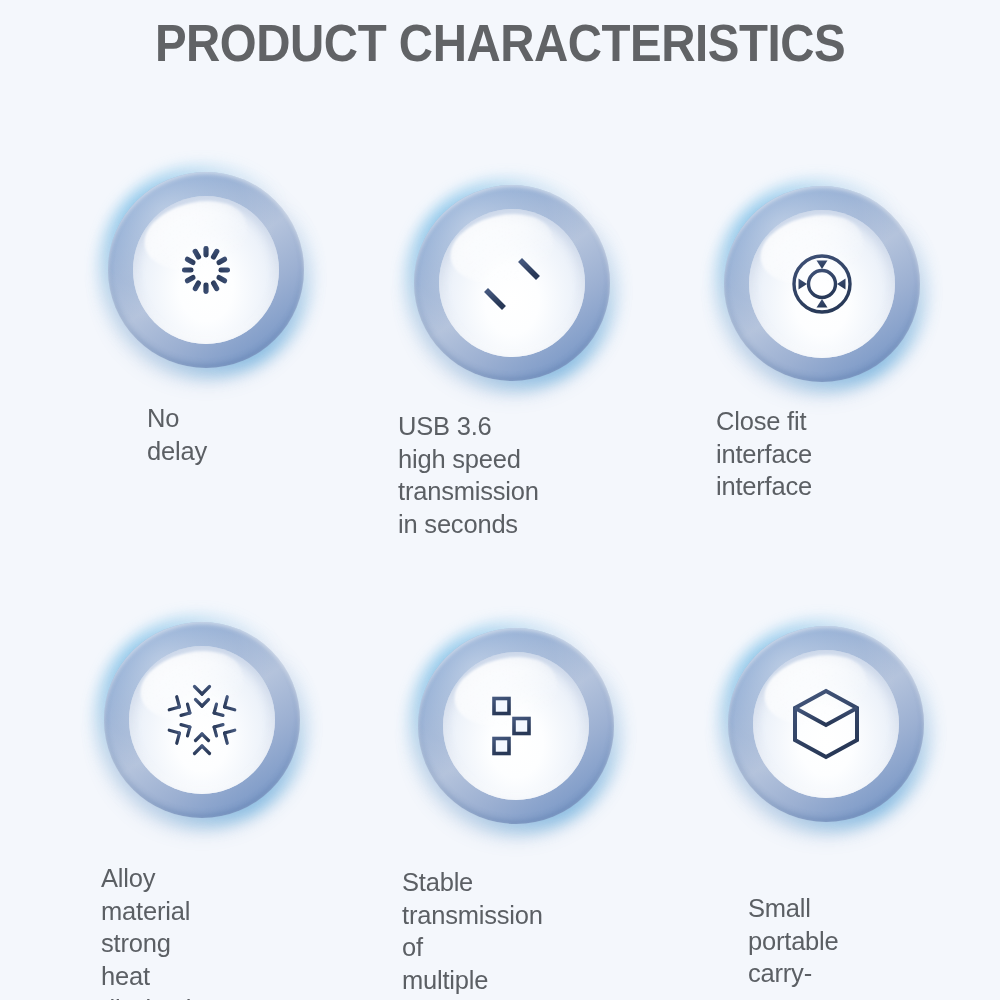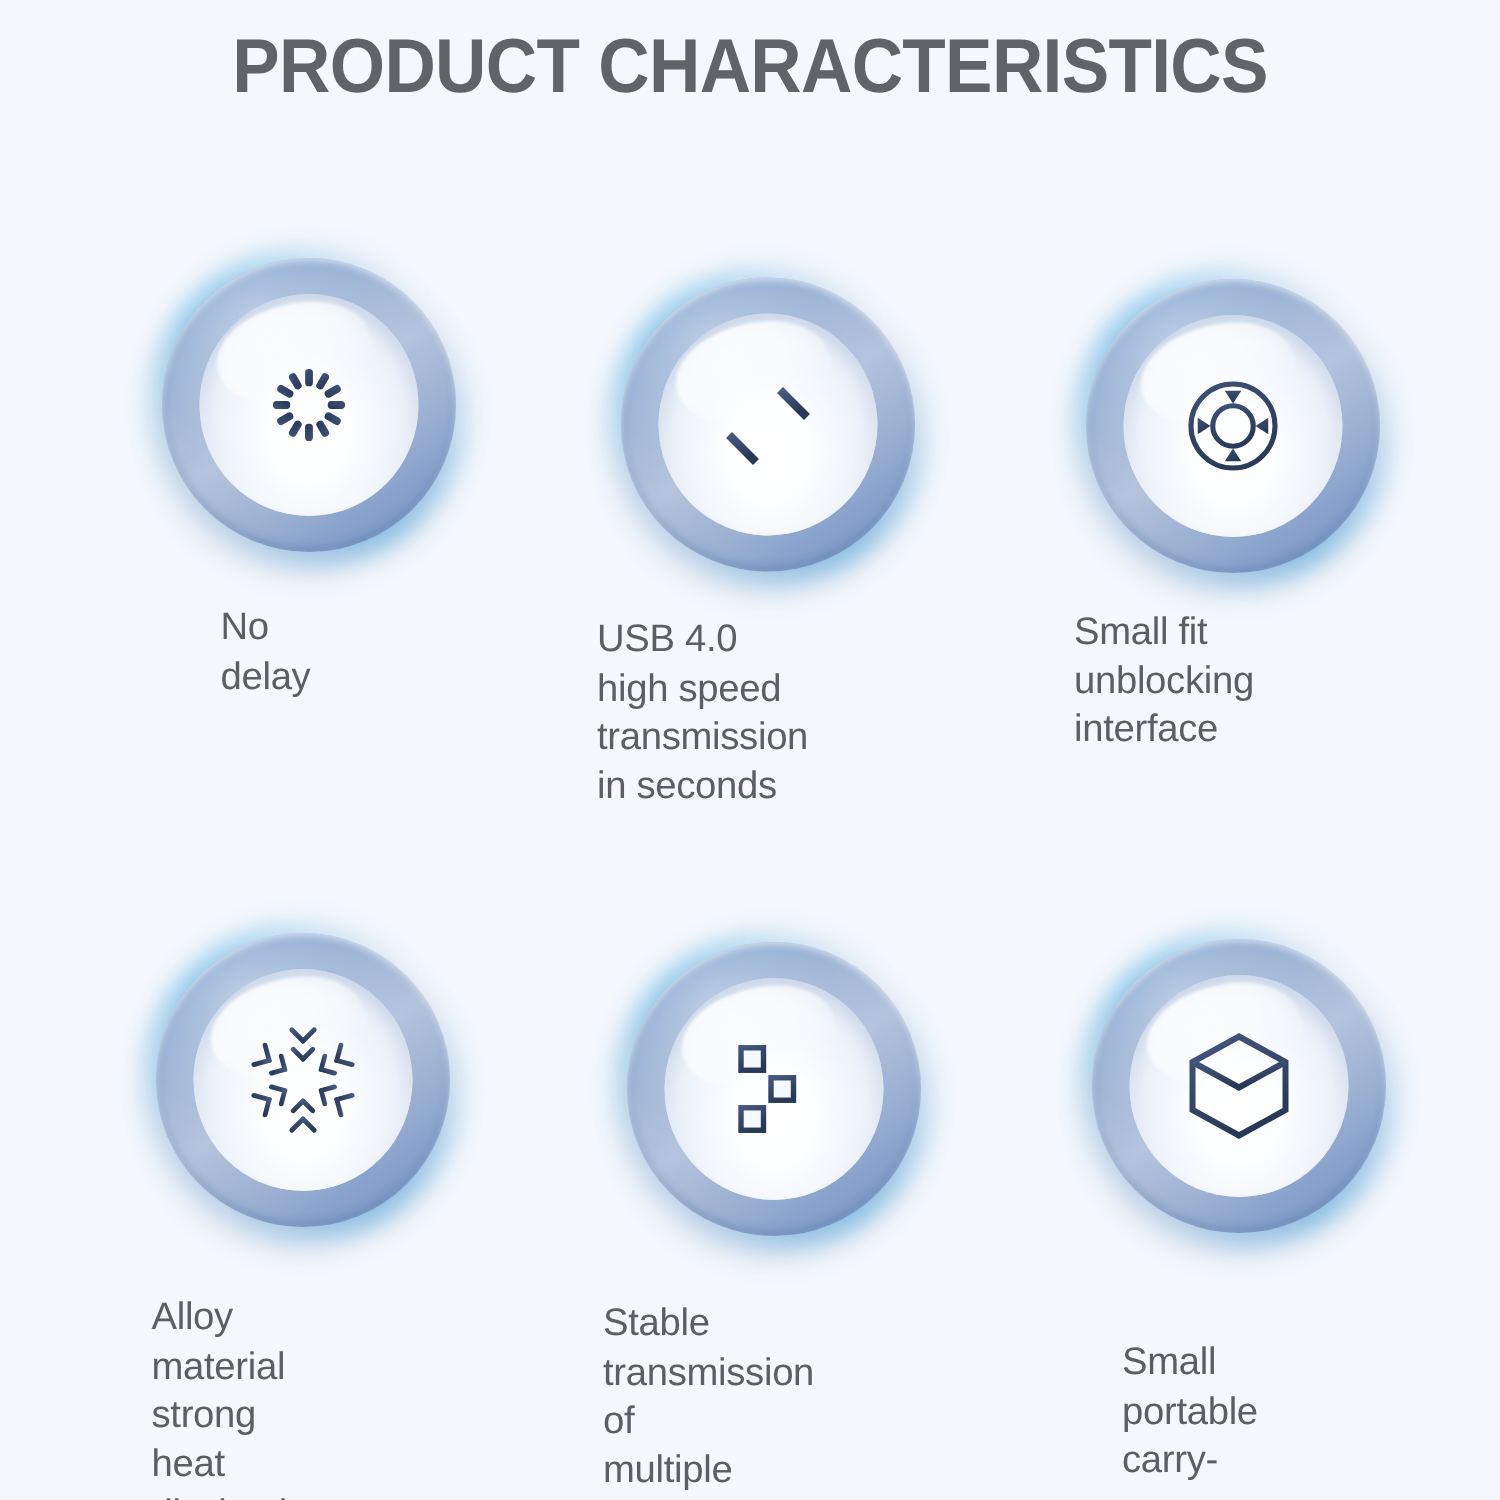--- a/index.html
+++ b/index.html
@@ -198,21 +198,21 @@
             <g stroke="url(#ic2)" stroke-width="5.6" fill="none" stroke-linecap="square" stroke-linejoin="miter">
               <path d="M8 26 L58 26"></path>
               <path d="M44 12 L58 26"></path>
               <path d="M60 42 L10 42"></path>
               <path d="M24 56 L10 42"></path>
             </g>
           </svg>
         </div>
       </div>
     </div>
-    <div class="caption" style="left:398px; top:410px;">USB 4.0 high speed
+    <div class="caption" style="left:398px; top:410px;">USB 3.6 high speed
 transmission in seconds</div>
   </div>
 
   <div class="feature">
     <div class="orb-wrap" style="left:724px; top:186px;">
       <div class="orb-glow"></div>
       <div class="orb-ring"></div>
       <div class="orb-inner">
         <div class="orb-gloss"></div>
         <div class="orb-icon">
@@ -234,21 +234,21 @@
               <path d="M37 52 L31.5 60.5 L42.5 60.5 Z"></path>
 
               <path d="M22 37 L13.5 31.5 L13.5 42.5 Z"></path>
 
               <path d="M52 37 L60.5 31.5 L60.5 42.5 Z"></path>
             </g>
           </svg>
         </div>
       </div>
     </div>
-    <div class="caption" style="left:716px; top:405px;">Small fit unblocking
+    <div class="caption" style="left:716px; top:405px;">Close fit interface
  interface</div>
   </div>
 
   <div class="feature">
     <div class="orb-wrap" style="left:104px; top:622px;">
       <div class="orb-glow"></div>
       <div class="orb-ring"></div>
       <div class="orb-inner">
         <div class="orb-gloss"></div>
         <div class="orb-icon">

